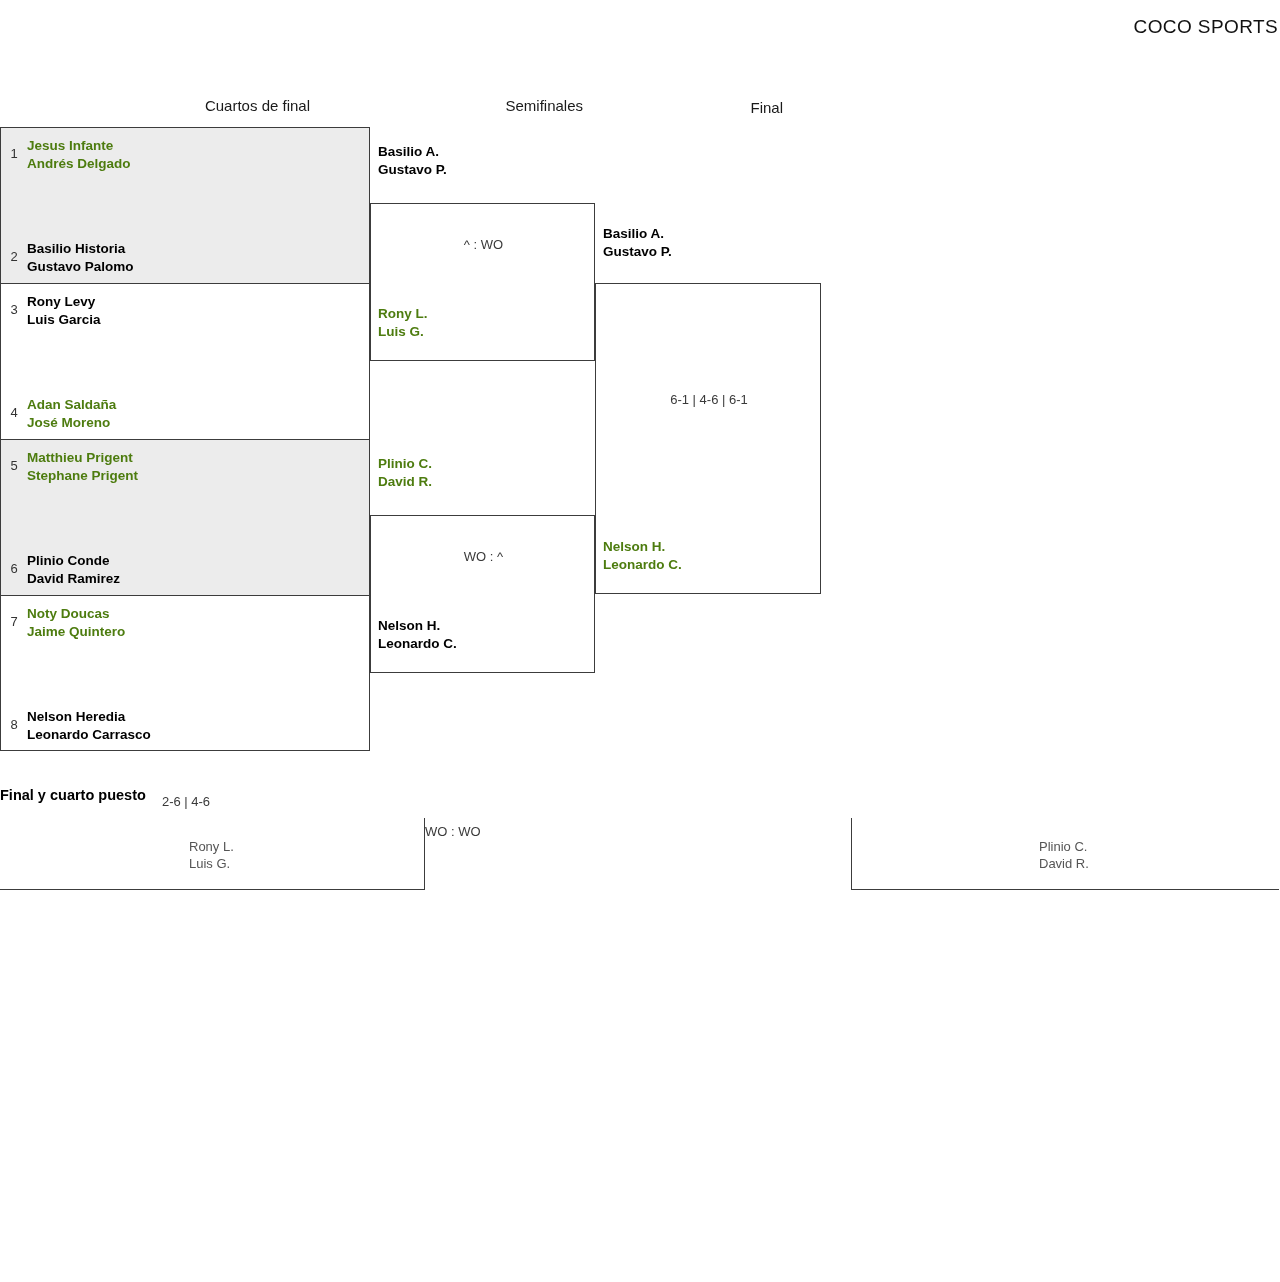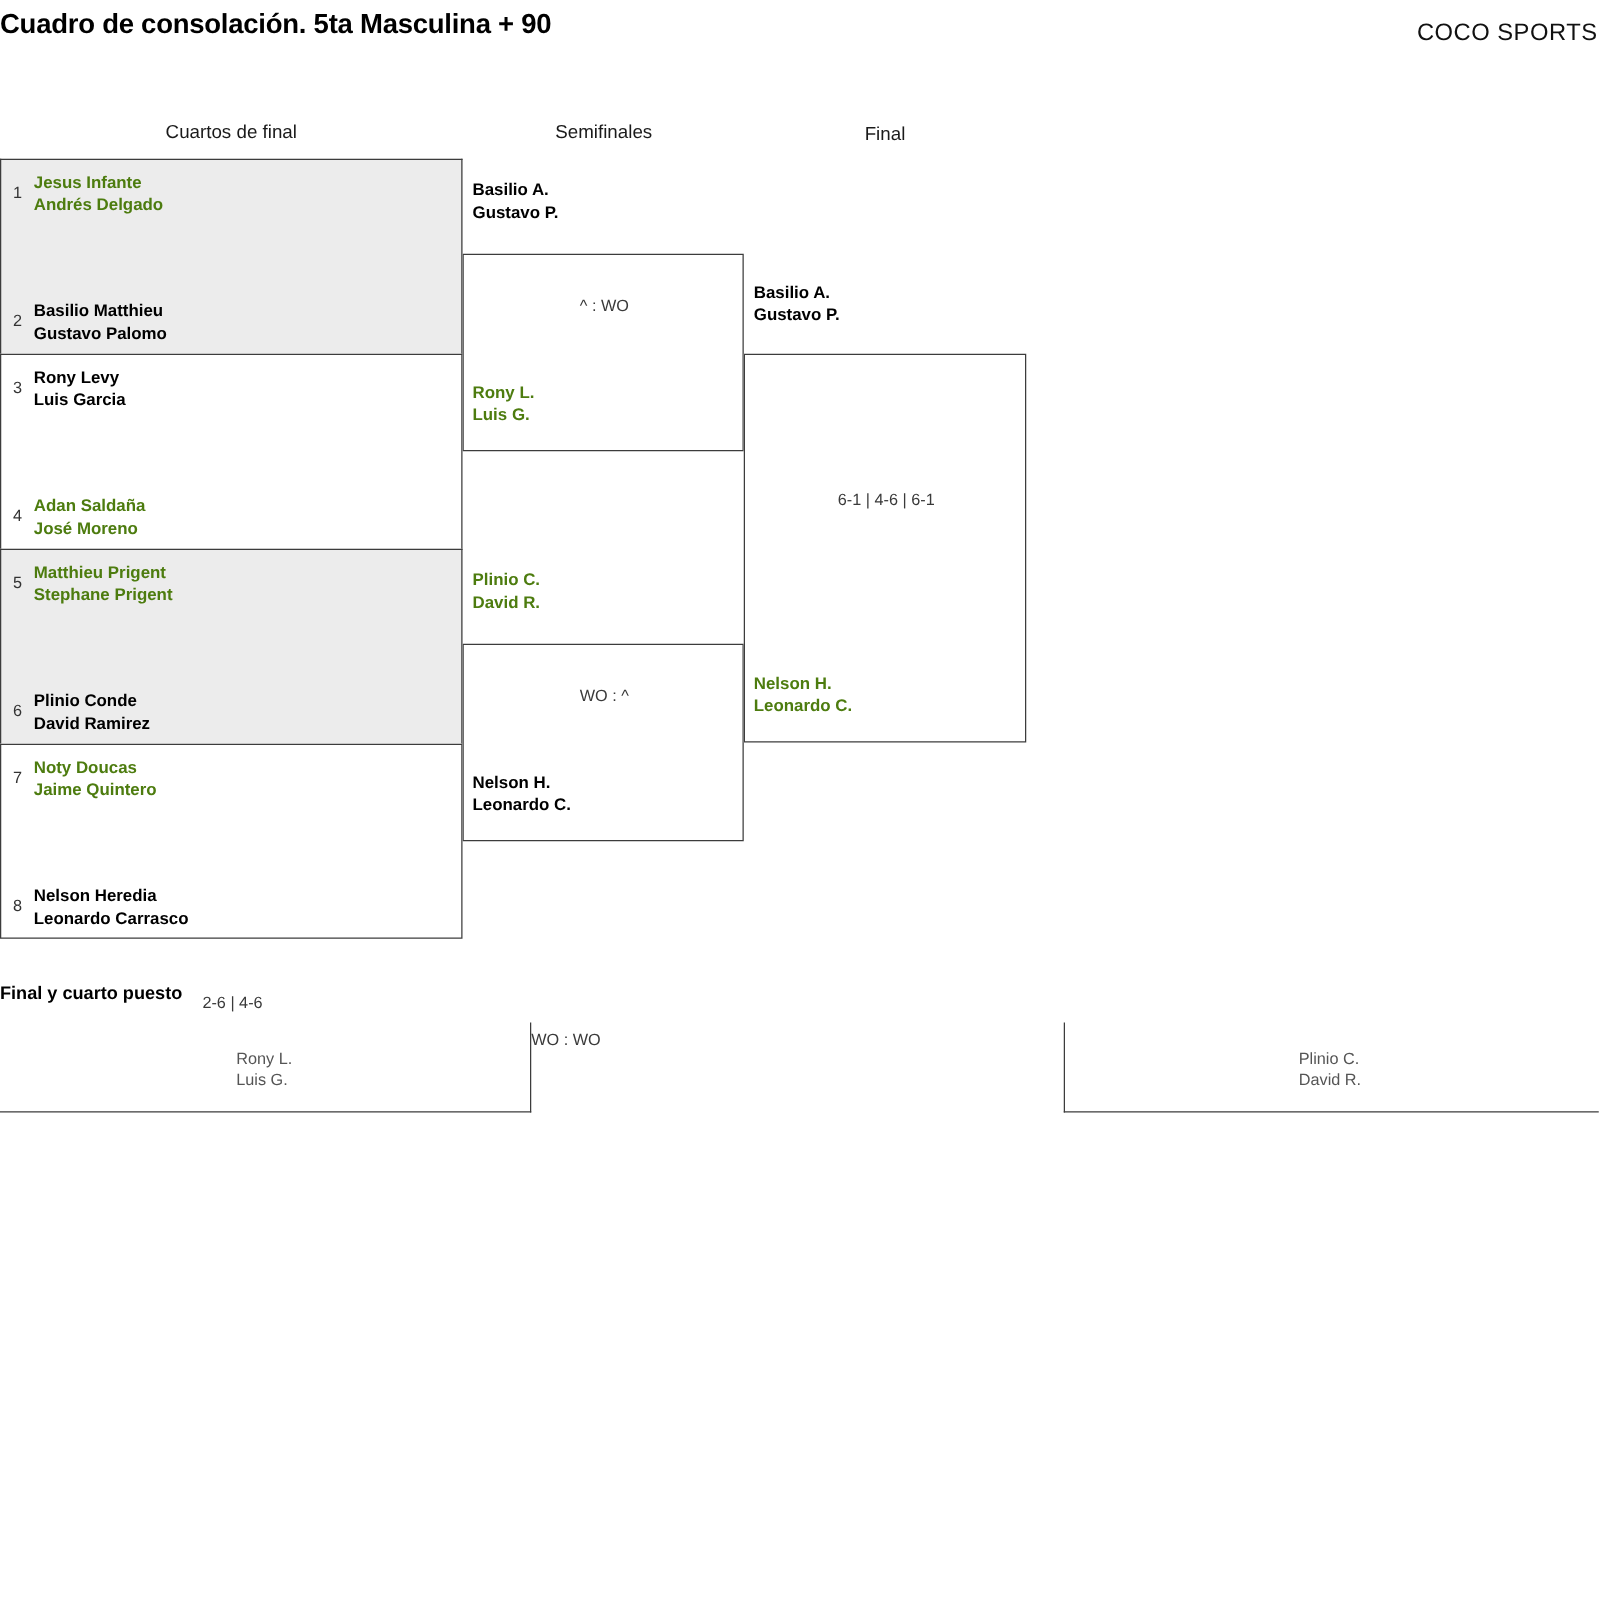--- a/index.html
+++ b/index.html
@@ -40,21 +40,21 @@
     color: #111111;
     white-space: nowrap;
     margin-left: 24px;
   }
 
   
   .round-header {
     position: absolute;
     font-size: 15px;
     color: #1a1a1a;
-    text-align: center;
+    text-align: right;
     white-space: nowrap;
   }
   .rh-qf   { left: 60px;  top: 97px; width: 250px; }
   .rh-sf   { left: 383px; top: 97px; width: 200px; }
   .rh-f    { left: 633px; top: 85px; width: 150px; margin-top: 14px; }
 
   
   .match {
     position: absolute;
     box-sizing: border-box;
@@ -196,40 +196,39 @@
     text-align: left;
     font-size: 13px;
     color: #3a3a3a;
     white-space: nowrap;
   }
 </style>
 </head>
 <body>
 
 <div class="tournament-title">
-  <span class="title-line">Cuadro de consolación. 5ta Masculina + 90</span>
 </div>
 <div class="brand-logo">COCO SPORTS</div>
 
 <div class="round-header rh-qf">Cuartos de final</div>
 <div class="round-header rh-sf">Semifinales</div>
 <div class="round-header rh-f">Final</div>
 
 <div class="match qf qf1 shaded">
   <div class="side side-top loser">
     <span class="seed">1</span>
     <span class="players">
       <span class="p">Jesus Infante</span>
       <span class="p">Andrés Delgado</span>
     </span>
   </div>
   <div class="side side-bottom winner">
     <span class="seed">2</span>
     <span class="players">
-      <span class="p">Basilio Matthieu</span>
+      <span class="p">Basilio Historia</span>
       <span class="p">Gustavo Palomo</span>
     </span>
   </div>
   <div class="score">WO : ^</div>
 </div>
 
 <div class="match qf qf2 plain">
   <div class="side side-top winner">
     <span class="seed">3</span>
     <span class="players">

